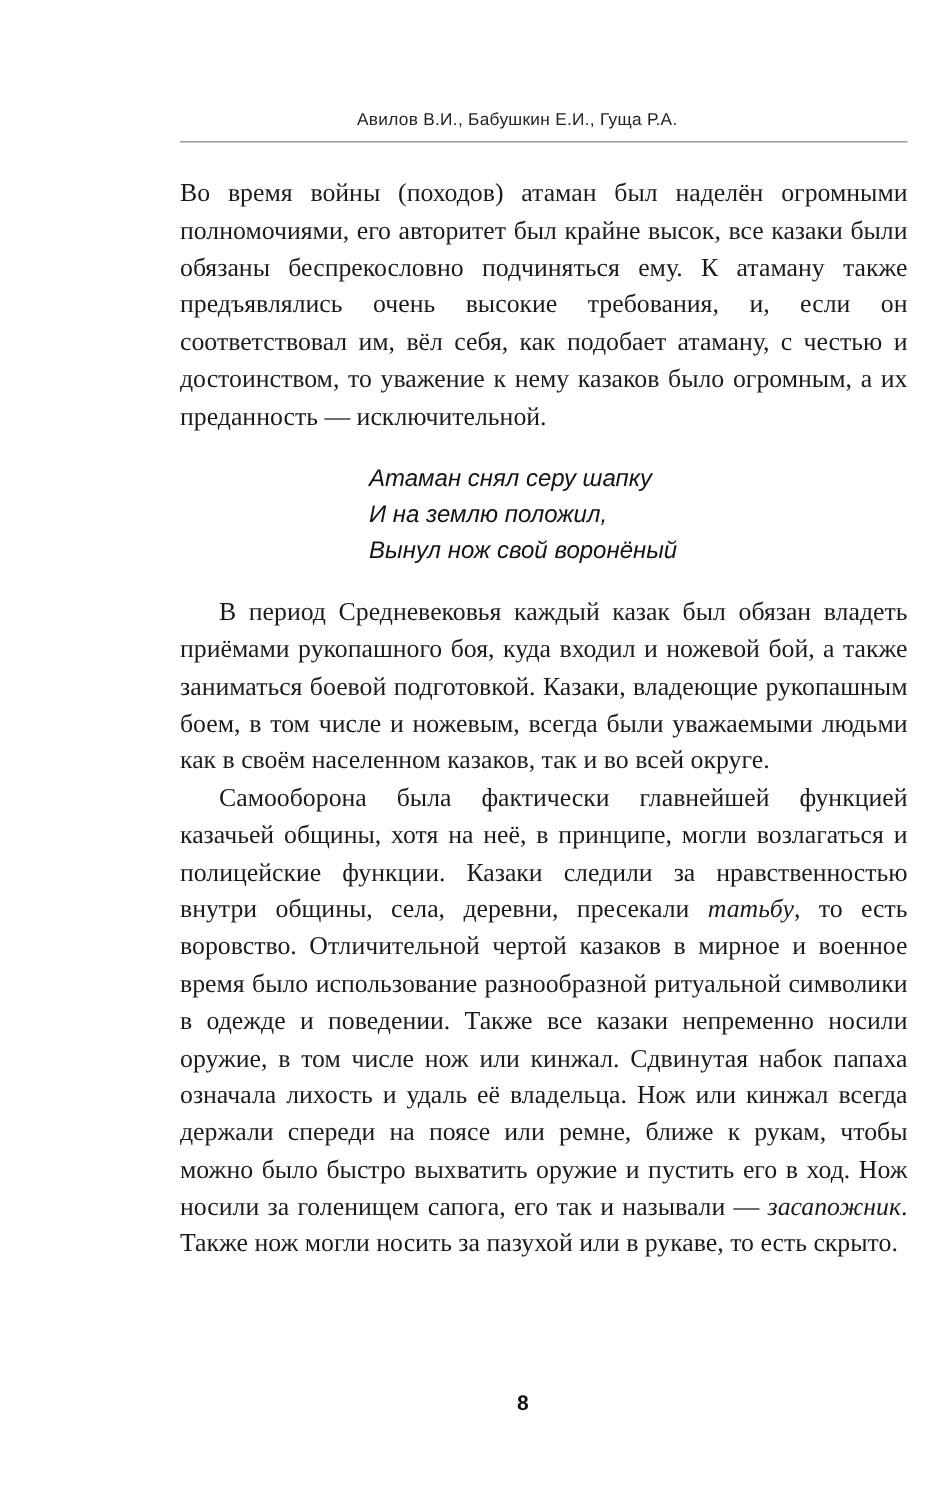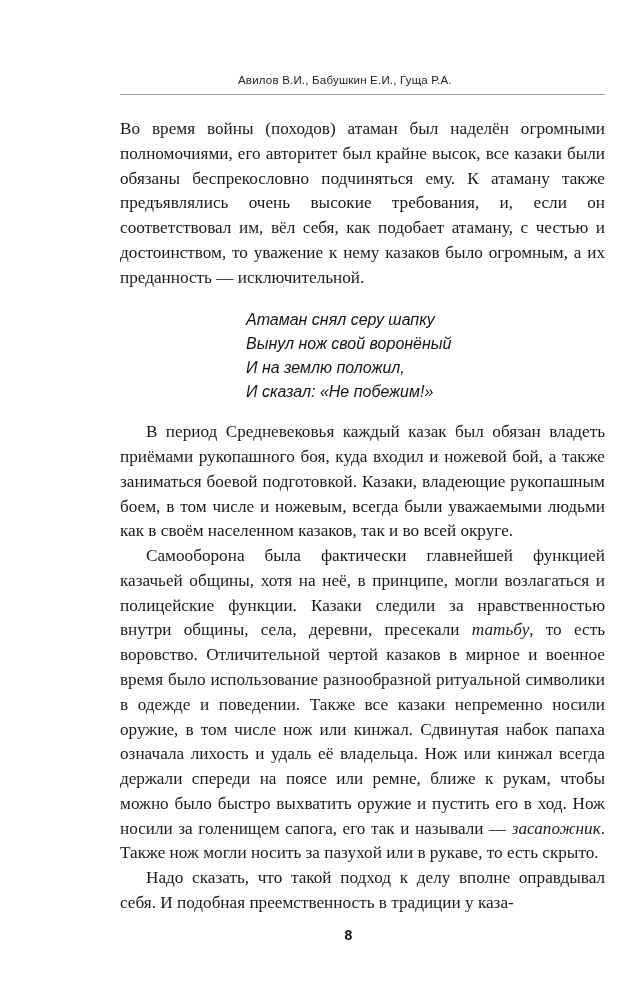--- a/index.html
+++ b/index.html
@@ -87,29 +87,27 @@
 
     <div class="running-head">Авилов В.И., Бабушкин Е.И., Гуща Р.А.</div>
     <div class="rule"></div>
 
     <div class="body-text">
 
       <p>Во время войны (походов) атаман был наделён огромными полномочиями, его авторитет был крайне высок, все казаки были обязаны беспрекословно подчиняться ему. К атаману также предъявлялись очень высокие требования, и, если он соответствовал им, вёл себя, как подобает атаману, с честью и достоинством, то уважение к нему казаков было огромным, а их преданность — исключительной.</p>
 
       <div class="verse">
         <div>Атаман снял серу шапку</div>
+        <div>И на землю положил,</div>
         <div>Вынул нож свой воронёный</div>
-        <div>И на землю положил,</div>
-        <div>И сказал: «Не побежим!»</div>
       </div>
 
       <p class="indent">В период Средневековья каждый казак был обязан владеть приёмами рукопашного боя, куда входил и ножевой бой, а также заниматься боевой подготовкой. Казаки, владеющие рукопашным боем, в том числе и ножевым, всегда были уважаемыми людьми как в своём населенном казаков, так и во всей округе.</p>
 
       <p class="indent"><span>Самооборона была фактически главнейшей функцией казачьей общины, хотя на неё, в принципе, могли возлагаться и полицейские функции. Казаки следили за нравственностью внутри общины, села, деревни, пресекали </span><span class="ital">татьбу</span><span>, то есть воровство. Отличительной чертой казаков в мирное и военное время было использование разнообразной ритуальной символики в одежде и поведении. Также все казаки непременно носили оружие, в том числе нож или кинжал. Сдвинутая набок папаха означала лихость и удаль её владельца. Нож или кинжал всегда держали спереди на поясе или ремне, ближе к рукам, чтобы можно было быстро выхватить оружие и пустить его в ход. Нож носили за голенищем сапога, его так и называли — </span><span class="ital">засапожник</span><span>. Также нож могли носить за пазухой или в рукаве, то есть скрыто.</span></p>
 
-      <p class="indent">Надо сказать, что такой подход к делу вполне оправдывал себя. И подобная преемственность в традиции у каза-</p>
 
     </div>
   </div>
 
   <div class="folio">8</div>
 
 </div>
 
 </body></html>

